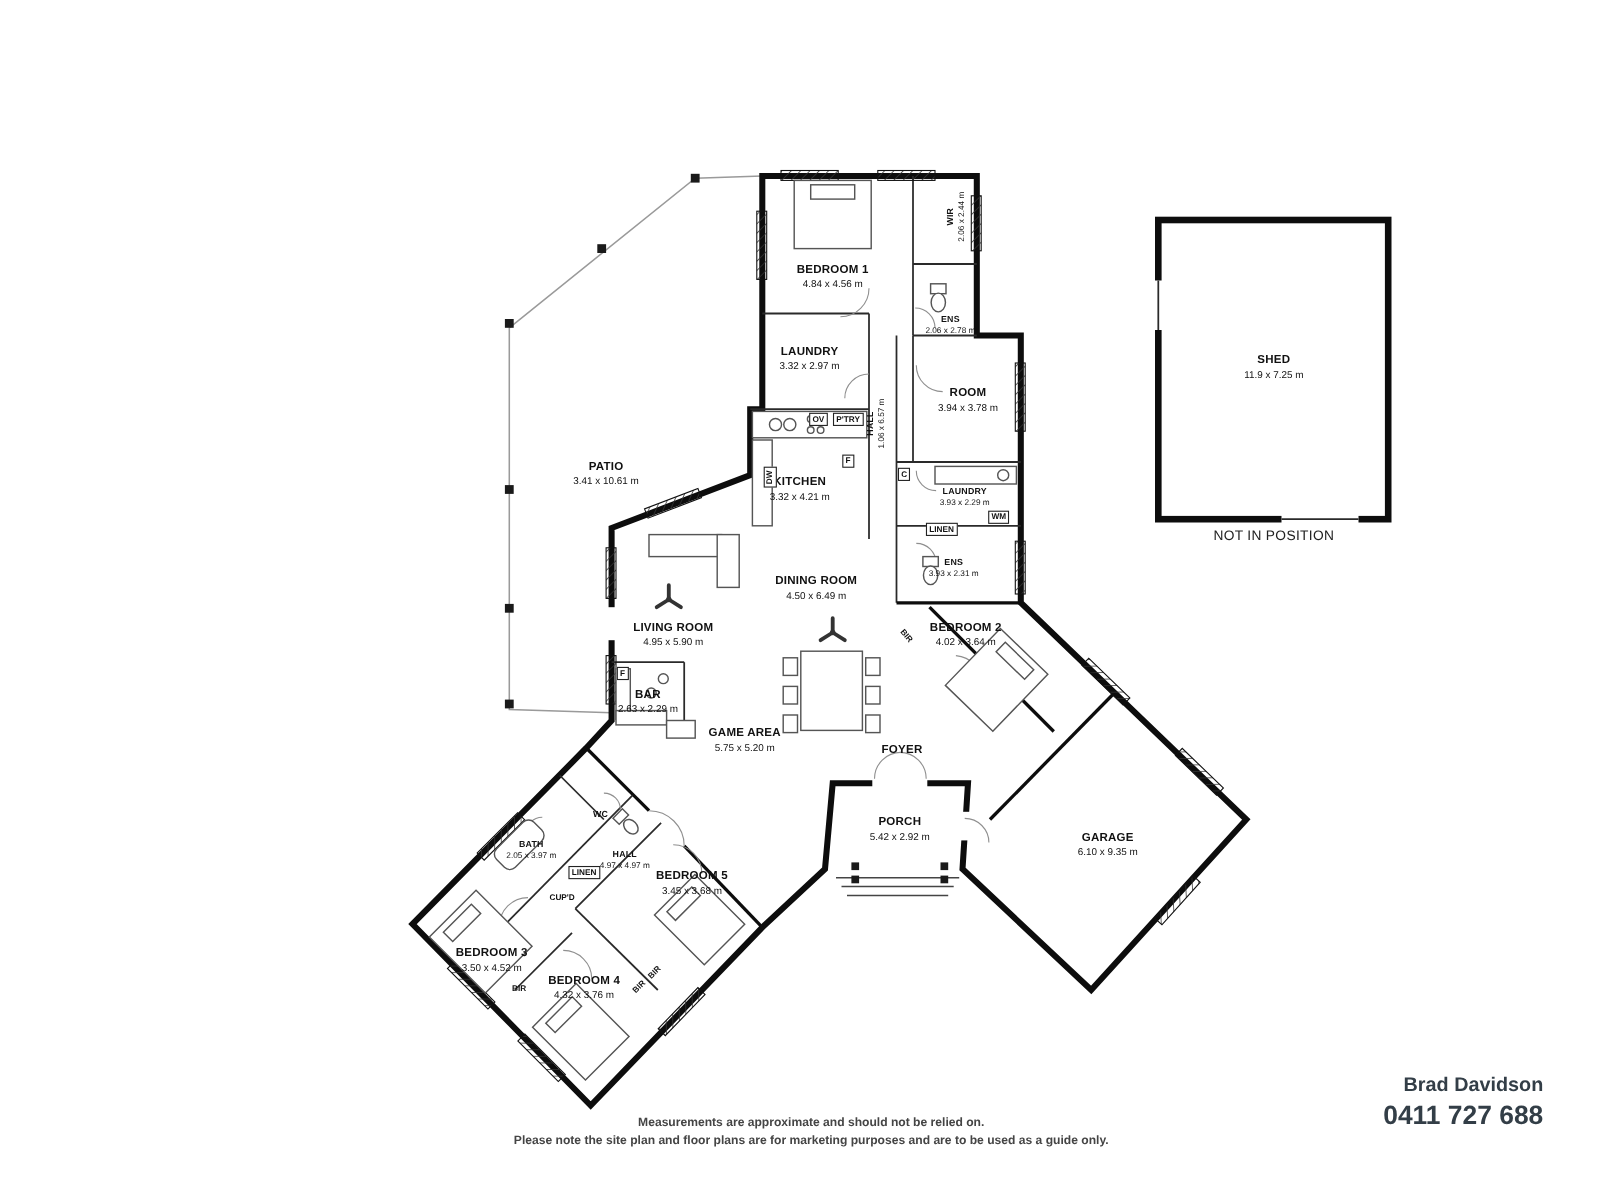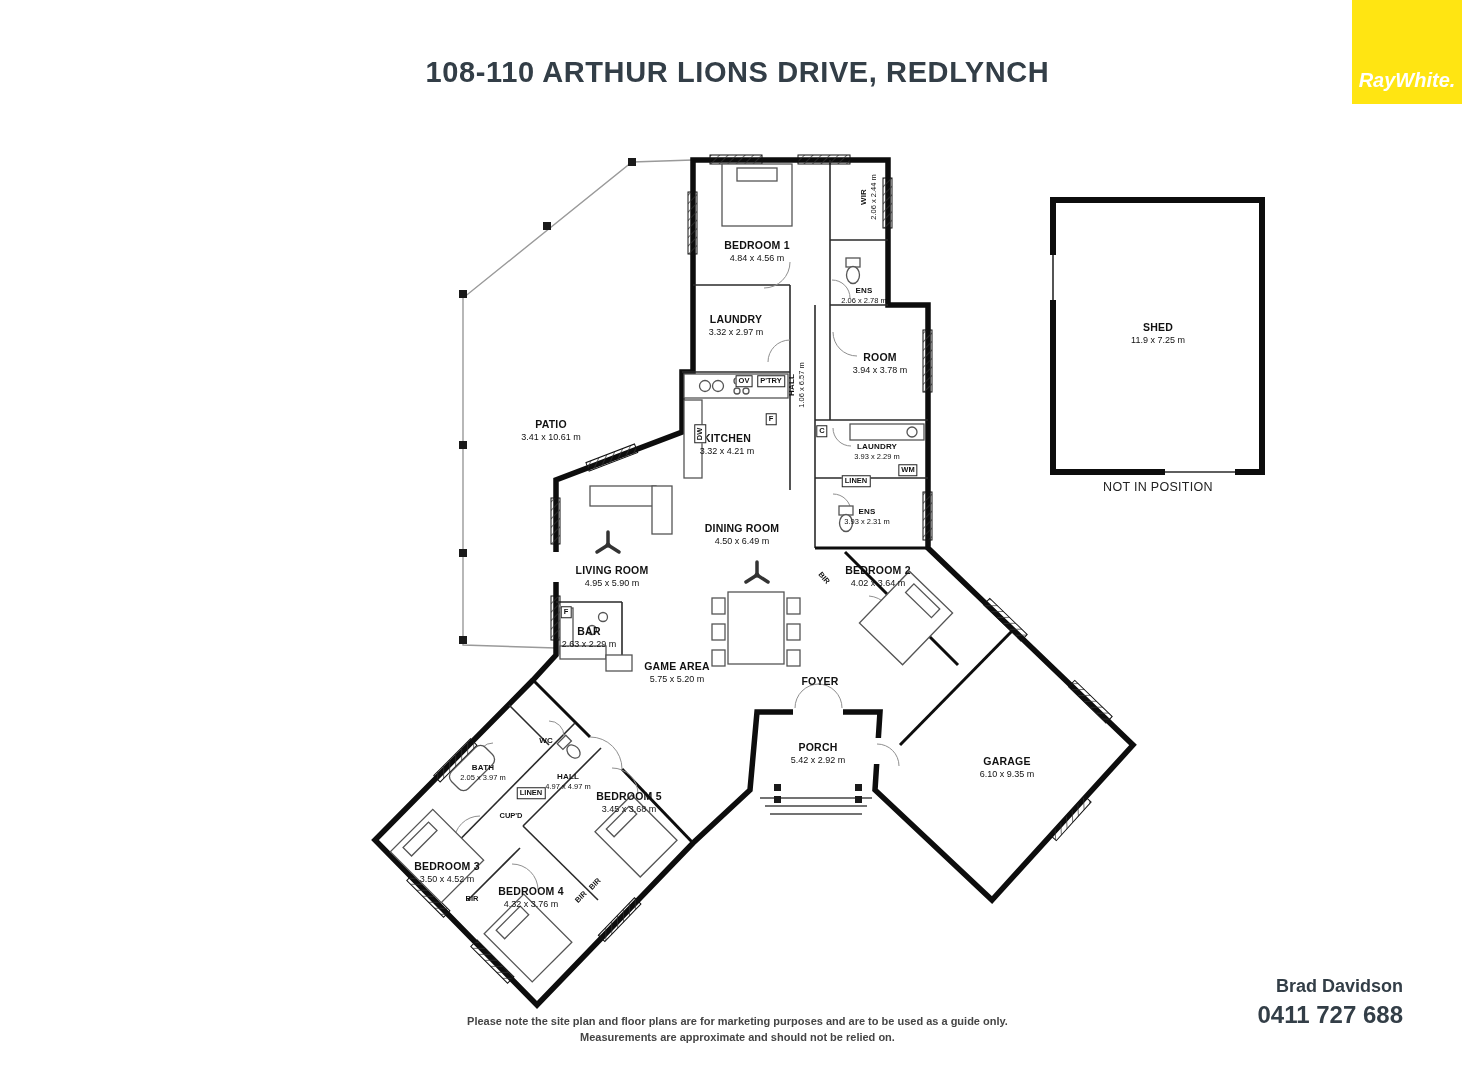--- a/index.html
+++ b/index.html
@@ -50,25 +50,21 @@
   .agent .ap{font-size:24px;font-weight:bold;margin-top:4px;}
 
   .disclaimer{position:absolute;top:1014px;left:0;width:100%;text-align:center;
               font-size:11px;font-weight:bold;color:#454545;line-height:1.45;z-index:4;}
 </style>
 </head>
 <body>
 
 <div class="stage">
 
-  <div class="title">108-110 ARTHUR LIONS DRIVE, REDLYNCH</div>
-
-  <div class="logo">
-    <span>RayWhite.</span>
-  </div>
+
 
   <svg class="plan" width="1475" height="1080" viewBox="0 0 1475 1080">
     <defs>
       <pattern id="hatch" width="6" height="6" patternUnits="userSpaceOnUse" patternTransform="rotate(45)">
         <line x1="0" y1="0" x2="0" y2="6" stroke="#333" stroke-width="1.4"></line>
       </pattern>
     </defs>
 
     <g>
       <path class="patio-line" d="M693,160 L632,162 L463,298 L463,645 L556,648"></path>
@@ -391,17 +387,17 @@
   <span class="fix rotm45" style="left:595px;top:884px">BIR</span>
   <span class="fix rotm45" style="left:581px;top:897px">BIR</span>
   <span class="fix boxed" style="left:566px;top:612px">F</span>
 
   <div class="agent">
     <div class="an">Brad Davidson</div>
     <div class="ap">0411 727 688</div>
   </div>
 
   <div class="disclaimer">
+    <div>Measurements are approximate and should not be relied on.</div>
     <div>Please note the site plan and floor plans are for marketing purposes and are to be used as a guide only.</div>
-    <div>Measurements are approximate and should not be relied on.</div>
   </div>
 
 </div>
 
 </body></html>

